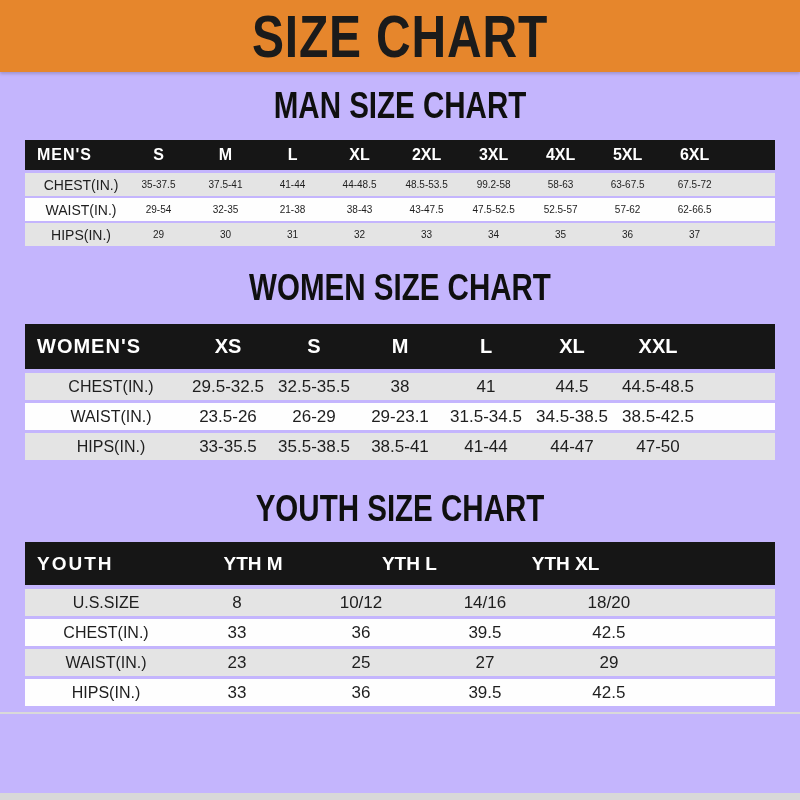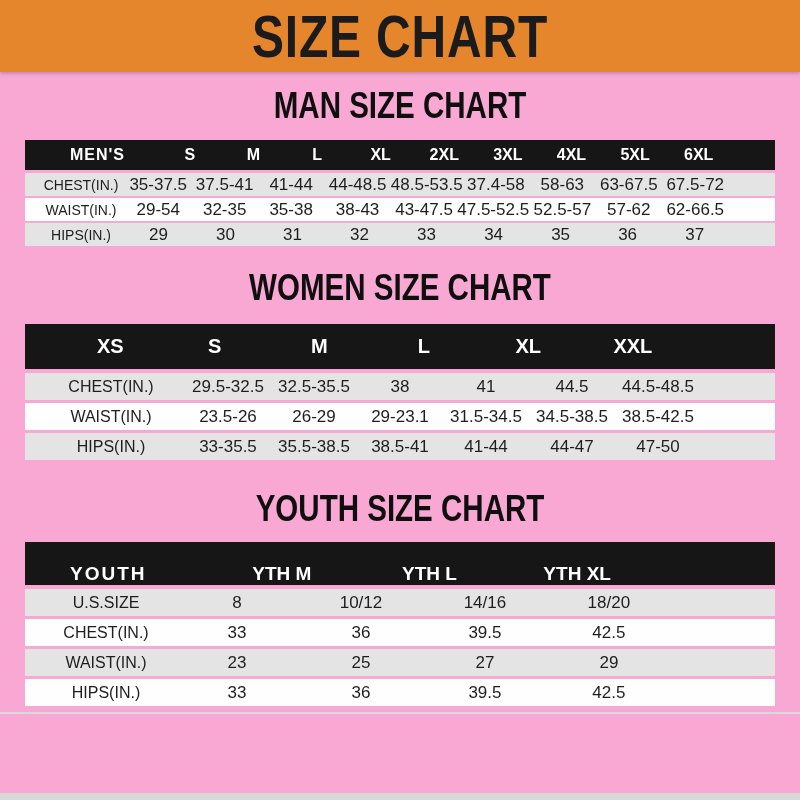--- a/index.html
+++ b/index.html
@@ -1,60 +1,60 @@
 <!DOCTYPE html>
 <html style="--banner_bg: #E6862C; --header_bg: #161616; --row_alt_bg: #E4E4E4; --footer_text: #A63029;"><head>
 <meta charset="utf-8">
 <style>
   * { margin:0; padding:0; box-sizing:border-box; }
   html, body { width:800px; height:800px; background:#ffffff; font-family:"Liberation Sans", sans-serif; }
-  .page { position:relative; width:800px; height:800px; background:#f9a8d4; overflow:hidden; }
+  .page { position:relative; width:800px; height:800px; background:#c4b5fd; overflow:hidden; }
 
   
   .banner { height:72px; background:var(--banner_bg,#E6862C); display:flex; align-items:center; justify-content:center;
             box-shadow:0 2px 3px rgba(0,0,0,0.18); }
   .banner h1 { font-size:60px; font-weight:bold; color:#1B1B1B; transform:scaleX(0.80); white-space:nowrap; letter-spacing:1px; }
 
   
   .section-title { text-align:center; font-weight:bold; color:#0F0F0F; font-size:36px;
                    transform:scaleX(0.82); white-space:nowrap; }
   .title-men   { margin:13px 0 13px; }
   .title-women { margin:21px 0 15px; }
   .title-youth { margin:28px 0 12px; }
 
   
   .size-table { margin:0 25px; }
   .trow { display:flex; align-items:center; }
-  .thead { background:var(--header_bg,#161616);padding-left:33px; }
+  .thead { background:var(--header_bg,#161616); }
   .shaded { background:var(--row_alt_bg,#E4E4E4); }
   .plain  { background:#FEFEFE; }
   .tcell { flex:1; text-align:center; white-space:nowrap; color:#1E1E1E; }
   .thead .tcell { color:#FFFFFF; font-weight:bold; }
   .tlabel { flex:0 0 auto; text-align:center;padding-left:12px; }
   .corner { text-align:left; padding-left:12px; font-weight:bold; letter-spacing:1px; }
 
   .men   .thead { height:30px; margin-bottom:3px; }
   .men   .trow:not(.thead) { height:23px; margin-bottom:2px; }
   .men   .tlabel { width:100px; }
   .men   .corner { font-size:22px; }
   .men   .thead .tcell { font-size:16px; }
-  .men   .trow:not(.thead) .tcell { font-size:17px; }
+  .men   .trow:not(.thead) .tcell { font-size:10px; }
   .men   .trow:not(.thead) .tlabel { font-size:14px; }
   .men   .spacer { flex:0.7; }
 
   .women .thead { height:45px; margin-bottom:4px; }
   .women .trow:not(.thead) { height:27px; margin-bottom:3px; }
   .women .tlabel { width:160px; }
   .women .corner { font-size:24px; }
   .women .thead .tcell { font-size:20px; }
   .women .trow:not(.thead) .tcell { font-size:17px; }
   .women .trow:not(.thead) .tlabel { font-size:16px; }
   .women .spacer { flex:0.86; }
 
-  .youth .thead { height:43px; margin-bottom:4px;align-items:flex-end; }
+  .youth .thead { height:43px; margin-bottom:4px; }
   .youth .trow:not(.thead) { height:27px; margin-bottom:3px; }
   .youth .tlabel { width:150px; }
   .youth .corner { font-size:24px; letter-spacing:2px; }
   .youth .thead .tcell { font-size:19px; }
   .youth .trow:not(.thead) .tcell { font-size:17px; }
   .youth .trow:not(.thead) .tlabel { font-size:16px; }
   .youth .spacer { flex:0.84; }
 
   .spacer { text-align:center; }
 
@@ -90,31 +90,31 @@
           <div class="tcell">6XL</div>
           <div class="spacer"></div>
         </div>
         <div class="trow shaded">
           <div class="tcell tlabel">CHEST(IN.)</div>
           <div class="tcell">35-37.5</div>
           <div class="tcell">37.5-41</div>
           <div class="tcell">41-44</div>
           <div class="tcell">44-48.5</div>
           <div class="tcell">48.5-53.5</div>
-          <div class="tcell">37.4-58</div>
+          <div class="tcell">99.2-58</div>
           <div class="tcell">58-63</div>
           <div class="tcell">63-67.5</div>
           <div class="tcell">67.5-72</div>
           <div class="spacer"></div>
         </div>
         <div class="trow plain">
           <div class="tcell tlabel">WAIST(IN.)</div>
           <div class="tcell">29-54</div>
           <div class="tcell">32-35</div>
-          <div class="tcell">35-38</div>
+          <div class="tcell">21-38</div>
           <div class="tcell">38-43</div>
           <div class="tcell">43-47.5</div>
           <div class="tcell">47.5-52.5</div>
           <div class="tcell">52.5-57</div>
           <div class="tcell">57-62</div>
           <div class="tcell">62-66.5</div>
           <div class="spacer"></div>
         </div>
         <div class="trow shaded">
           <div class="tcell tlabel">HIPS(IN.)</div>
@@ -129,20 +129,21 @@
           <div class="tcell">37</div>
           <div class="spacer"></div>
         </div>
       </div>
   </section>
 
   <section>
     <h2 class="section-title title-women">WOMEN SIZE CHART</h2>
     <div class="size-table women">
         <div class="trow thead">
+          <div class="tcell tlabel corner">WOMEN'S</div>
           <div class="tcell">XS</div>
           <div class="tcell">S</div>
           <div class="tcell">M</div>
           <div class="tcell">L</div>
           <div class="tcell">XL</div>
           <div class="tcell">XXL</div>
           <div class="spacer"></div>
         </div>
         <div class="trow shaded">
           <div class="tcell tlabel">CHEST(IN.)</div>

